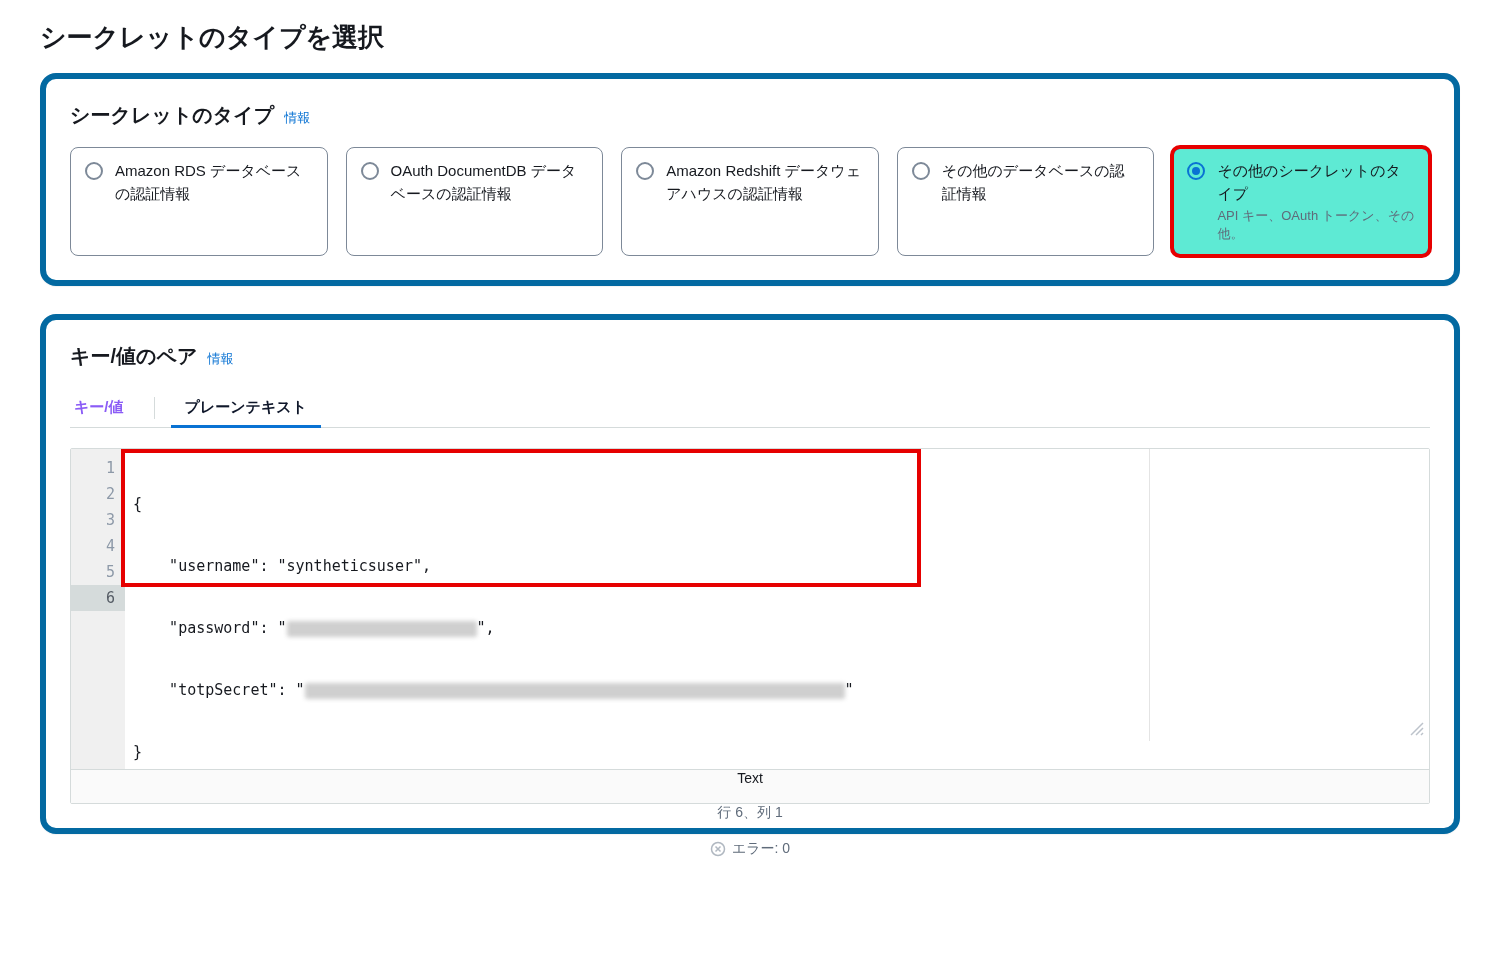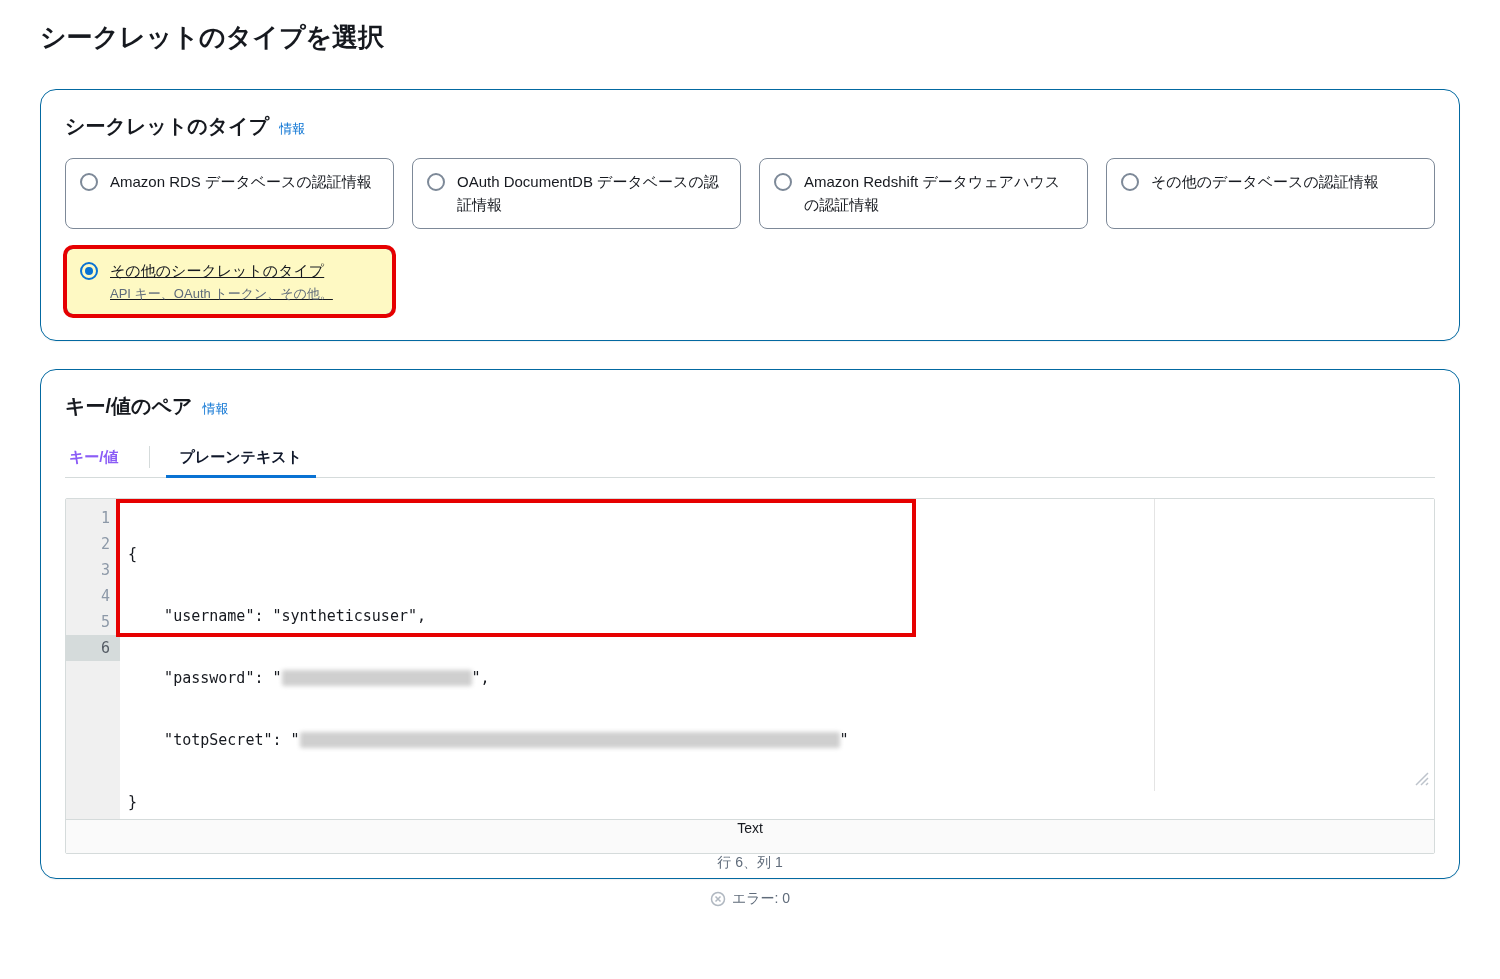--- a/index.html
+++ b/index.html
@@ -6,24 +6,24 @@
   body {
     font-family: -apple-system, BlinkMacSystemFont, "Segoe UI", "Hiragino Sans", "Hiragino Kaku Gothic ProN", Meiryo, sans-serif;
     background: #ffffff;
     color: #16191f;
     padding: 20px 40px;
     font-size: 14px;
   }
   .page-title {
     font-size: 26px;
     font-weight: 700;
-    margin-bottom: 34px;
+    margin-bottom: 18px;
   }
   .panel {
-    border: 1px solid #0369a1;
+    border: 6px solid #0369a1;
     border-radius: 16px;
     padding: 20px 24px 24px;
     margin-bottom: 28px;
     box-shadow: 0 1px 1px rgba(0,1,1,.05);
   }
   .panel-header {
     display: flex;
     align-items: baseline;
     gap: 10px;
     margin-bottom: 18px;
@@ -35,21 +35,21 @@
   .info-link {
     color: #0972d3;
     font-size: 13px;
     font-weight: 400;
     text-decoration: none;
     cursor: pointer;
     margin-top: 10px;
   }
   .radio-grid {
     display: grid;
-    grid-template-columns: repeat(4, 1fr);
+    grid-template-columns: repeat(5, 1fr);
     gap: 18px;
     margin-top: 16px;
   }
   .radio-card {
     border: 1px solid #7d8998;
     border-radius: 8px;
     padding: 12px 14px;
     display: flex;
     align-items: flex-start;
     gap: 12px;
@@ -60,24 +60,23 @@
   .radio-card .radio-circle {
     flex: 0 0 18px;
     width: 18px;
     height: 18px;
     border: 2px solid #7d8998;
     border-radius: 50%;
     margin-top: 2px;
     position: relative;
   }
   .radio-card.selected {
-    background: #fef9c3;
+    background: #5eead4;
     border: 2px solid #0972d3;
     padding: 11px 13px;
-    text-decoration: underline;
   }
   .radio-card.selected .radio-circle {
     border-color: #0972d3;
   }
   .radio-card.selected .radio-circle::after {
     content: "";
     position: absolute;
     left: 50%; top: 50%;
     transform: translate(-50%, -50%);
     width: 8px; height: 8px;

